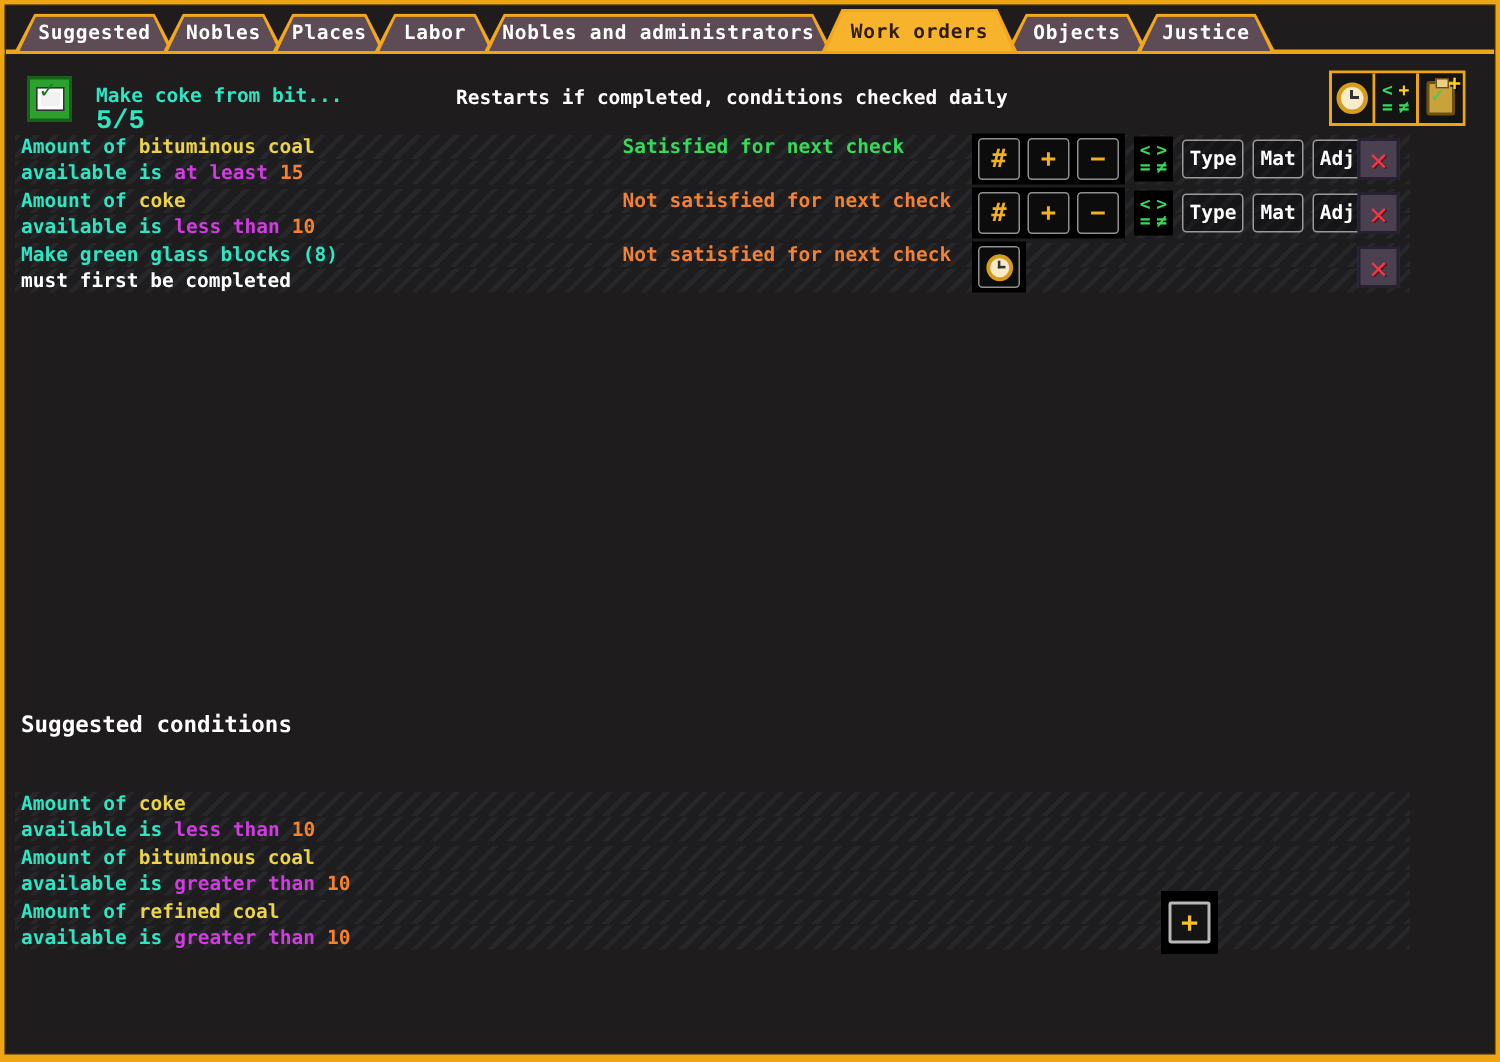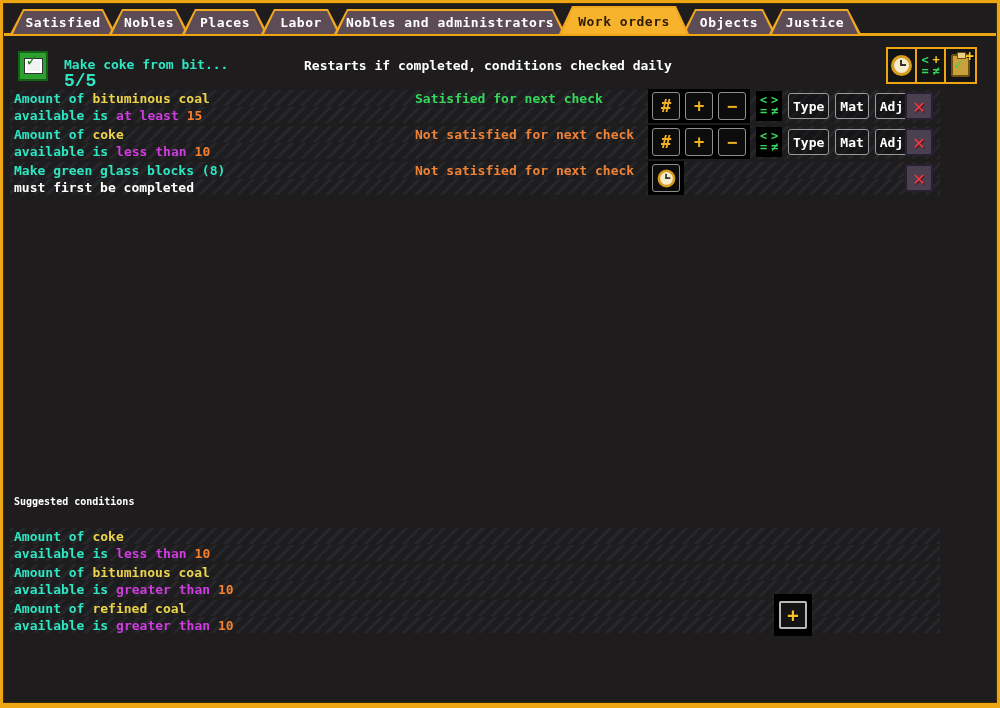--- a/index.html
+++ b/index.html
@@ -64,46 +64,46 @@
   .cmp-btn { width:26px; height:30px; background:#000; display:flex; align-items:center; justify-content:center; cursor:pointer; }
   .lbl-btn { height:26px; padding:0 4px; background:rgba(10,10,10,0.35); border:1px solid #9a9a9a; border-radius:3px;
              color:#ffffff; font-size:13px; display:flex; align-items:center; cursor:pointer; }
   .x-btn { position:absolute; left:895px; top:4px; width:28px; height:28px; background:#4a4050;
            border:2px solid #262030; display:flex; align-items:center; justify-content:center;
            color:#ef3b47; font-size:20px; cursor:pointer; z-index:3; text-shadow:1px 1px 0 #5e1018; }
   .clock-btn { width:28px; height:28px; background:#0c0c0c; border:1px solid #8f8f8f; border-radius:3px;
                display:flex; align-items:center; justify-content:center; cursor:pointer; }
 
   
-  .sug-head { position:absolute; left:14px; top:496px; font-size:10px; color:#ffffff; }
+  .sug-head { position:absolute; left:14px; top:474px; font-size:15px; color:#ffffff; }
   .sug-rows { position:absolute; left:10px; top:526px; width:930px; }
   .add-overlay { position:absolute; left:764px; top:-4px; width:38px; height:42px; background:#000;
                  display:flex; align-items:center; justify-content:center; z-index:4; }
   .add-btn { width:28px; height:28px; background:#141414; border:2px solid #b8b8b8; border-radius:2px;
              display:flex; align-items:center; justify-content:center; color:#f5c21f; font-size:19px;
              cursor:pointer; text-shadow:1px 1px 0 #000; }
 </style>
 </head>
 <body>
 
 <div class="app">
   <div class="frame"></div>
 
   <div class="tabbar">
     <div class="tab" style="width:106px">
       <div class="tab-inner">
-          <span>Satisfied</span>
+          <span>Suggested</span>
         </div>
       </div>
     <div class="tab" style="width:80px">
       <div class="tab-inner">
           <span>Nobles</span>
         </div>
       </div>
-    <div class="tab" style="width:86px">
+    <div class="tab" style="width:75px">
       <div class="tab-inner">
           <span>Places</span>
         </div>
       </div>
     <div class="tab" style="width:80px">
       <div class="tab-inner">
           <span>Labor</span>
         </div>
       </div>
     <div class="tab" style="width:232px">

